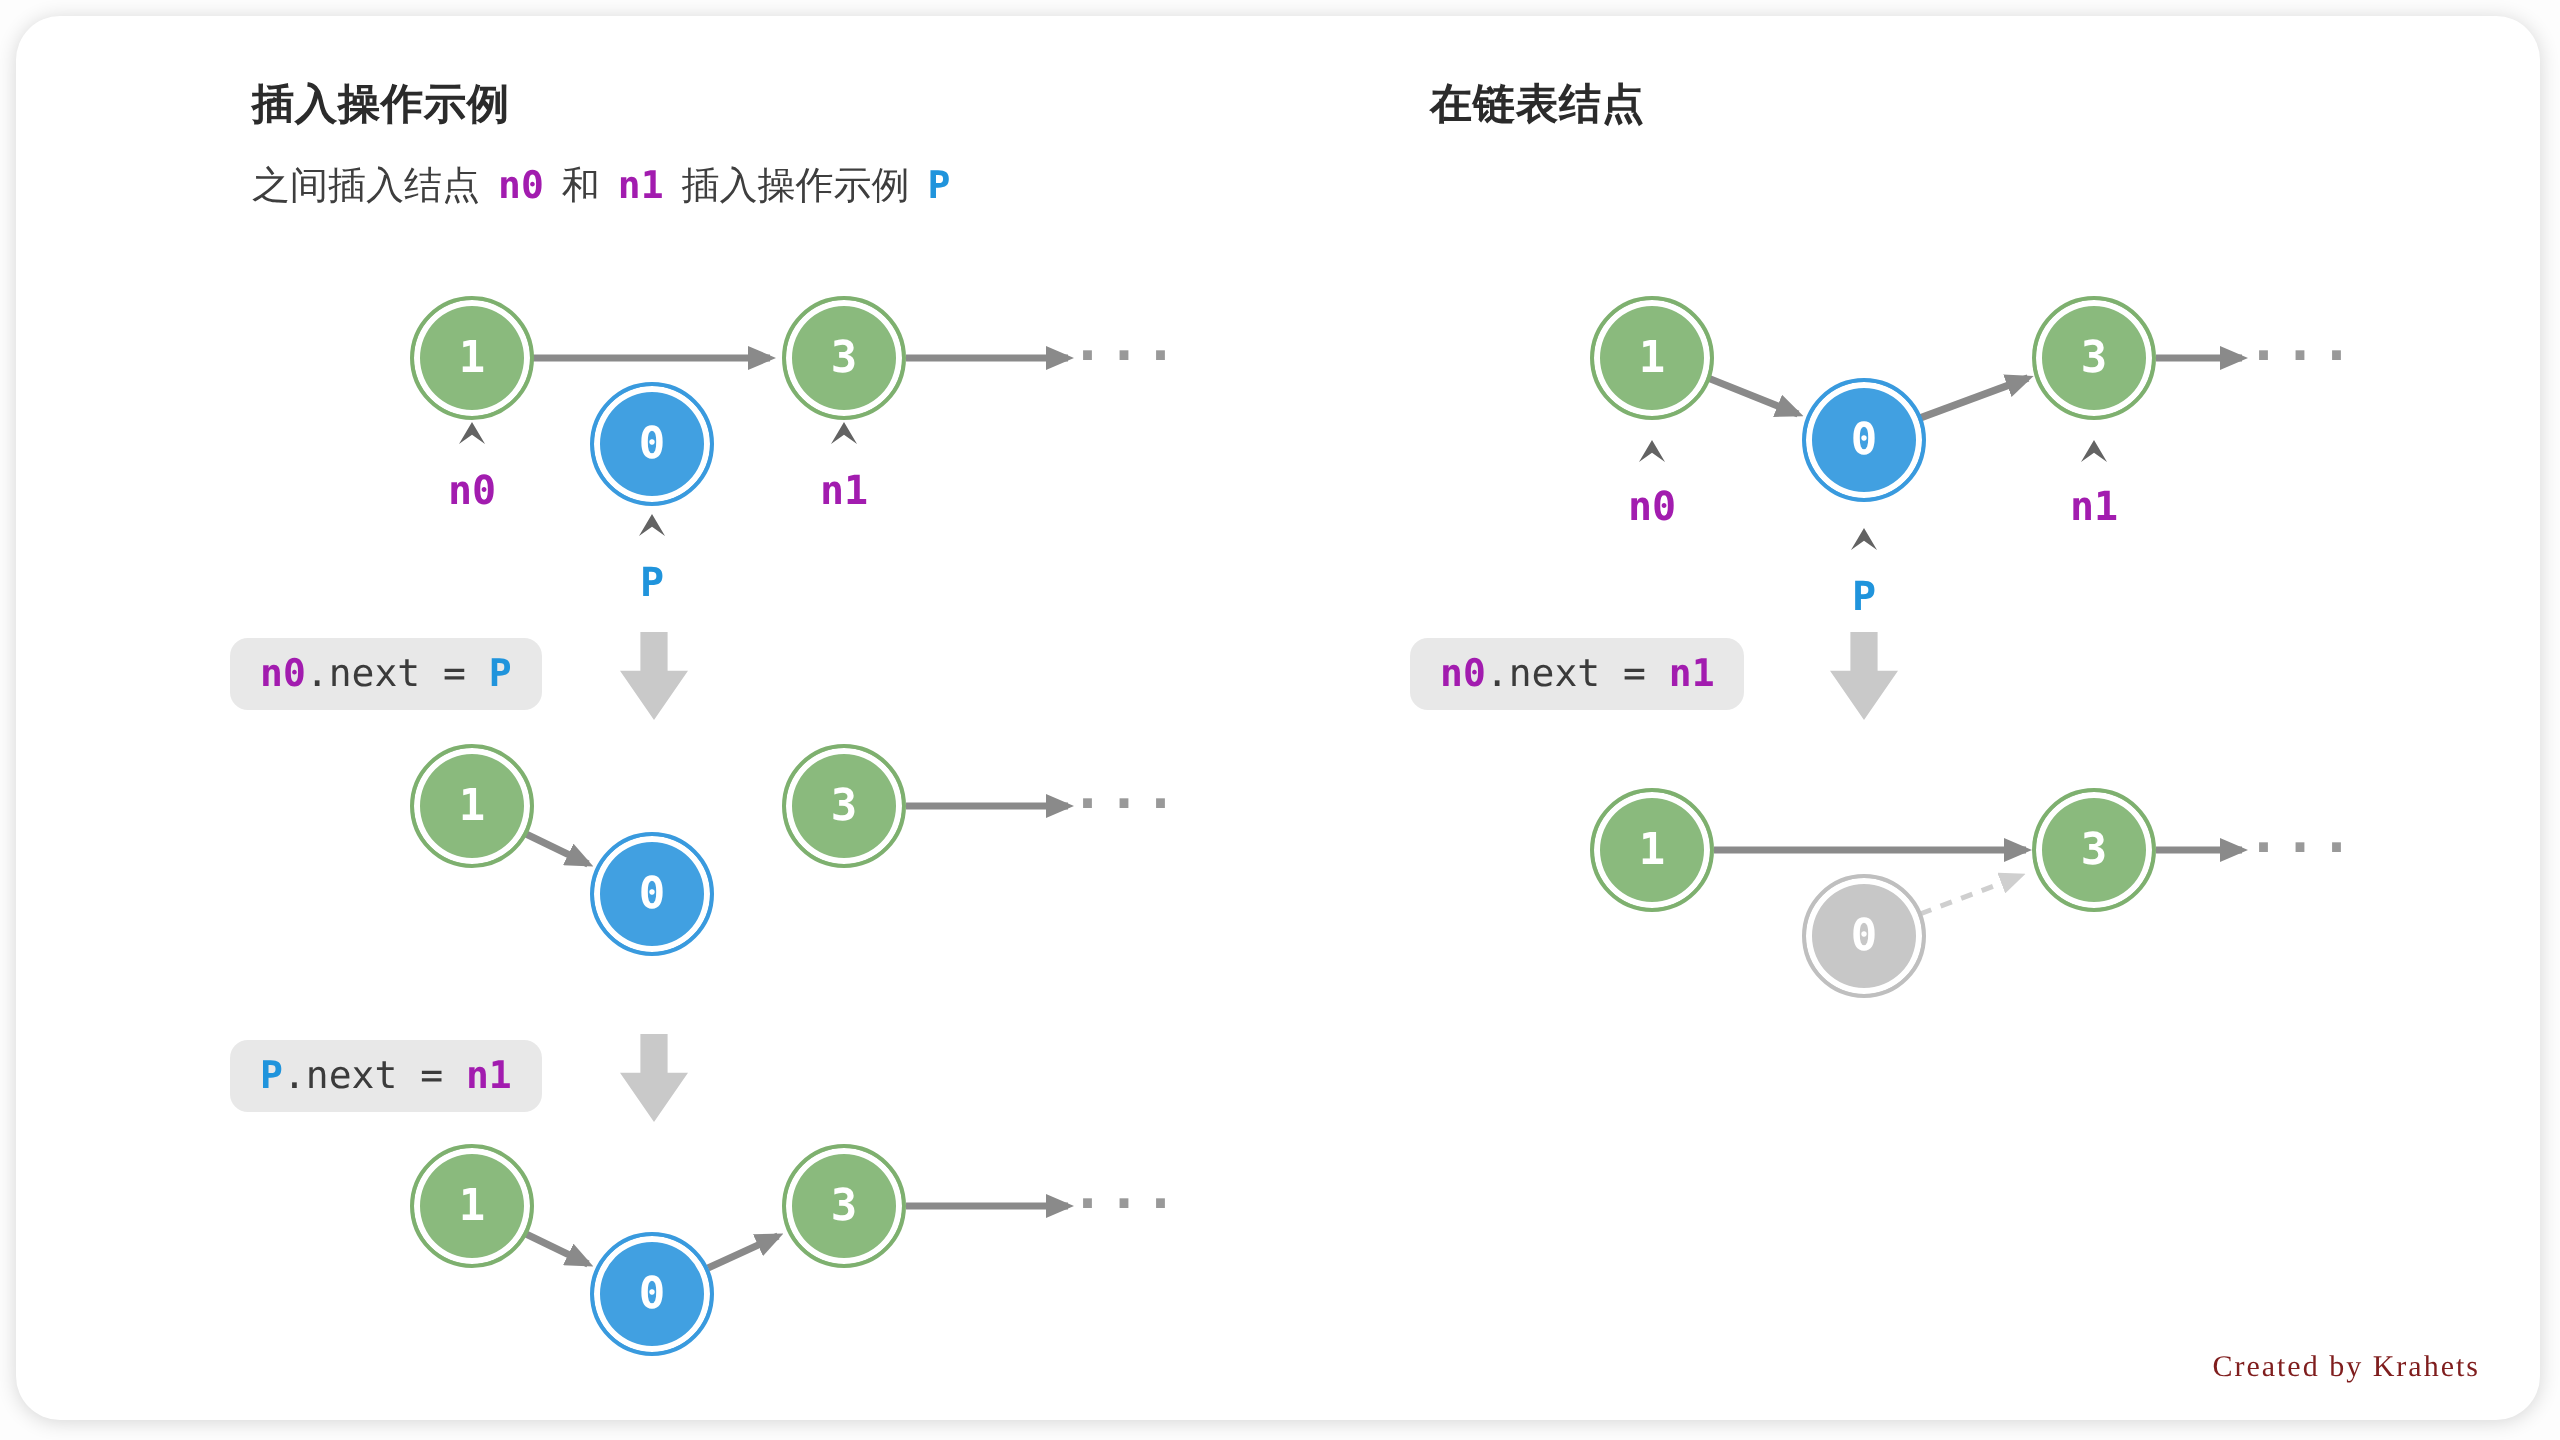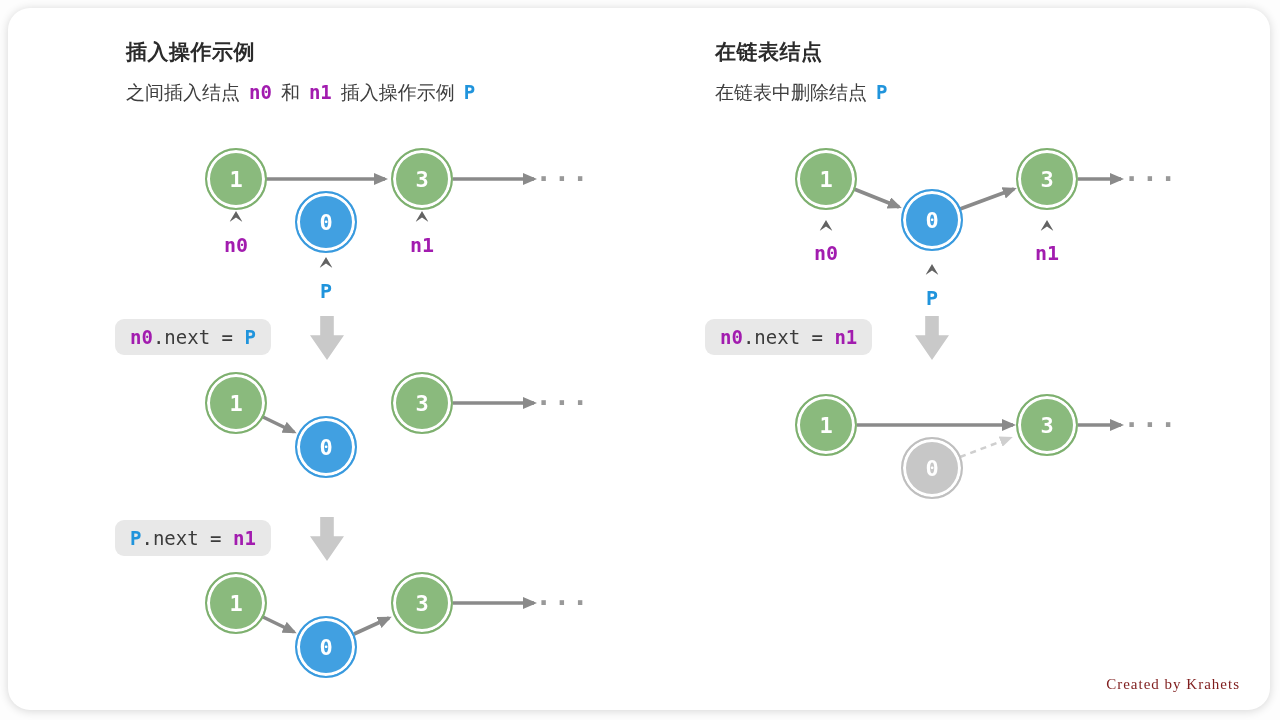--- a/index.html
+++ b/index.html
@@ -108,21 +108,20 @@
     </div>
   <div class="node node-blue" style="left:326px;top:647px">
       <span>0</span>
     </div>
   <div class="node node-green" style="left:422px;top:603px">
       <span>3</span>
     </div>
   <div class="dots" style="left:563px;top:580px">...</div>
 
   <div class="title" style="left:715px;top:38px">在链表结点</div>
-  <div class="subtitle" style="left:715px;top:80px"><span>在链表中删除结点</span><span class="tok tok-blue">P</span></div>
 
   <div class="node node-green" style="left:826px;top:179px">
       <span>1</span>
     </div>
   <div class="node node-blue" style="left:932px;top:220px">
       <span>0</span>
     </div>
   <div class="node node-green" style="left:1047px;top:179px">
       <span>3</span>
     </div>

